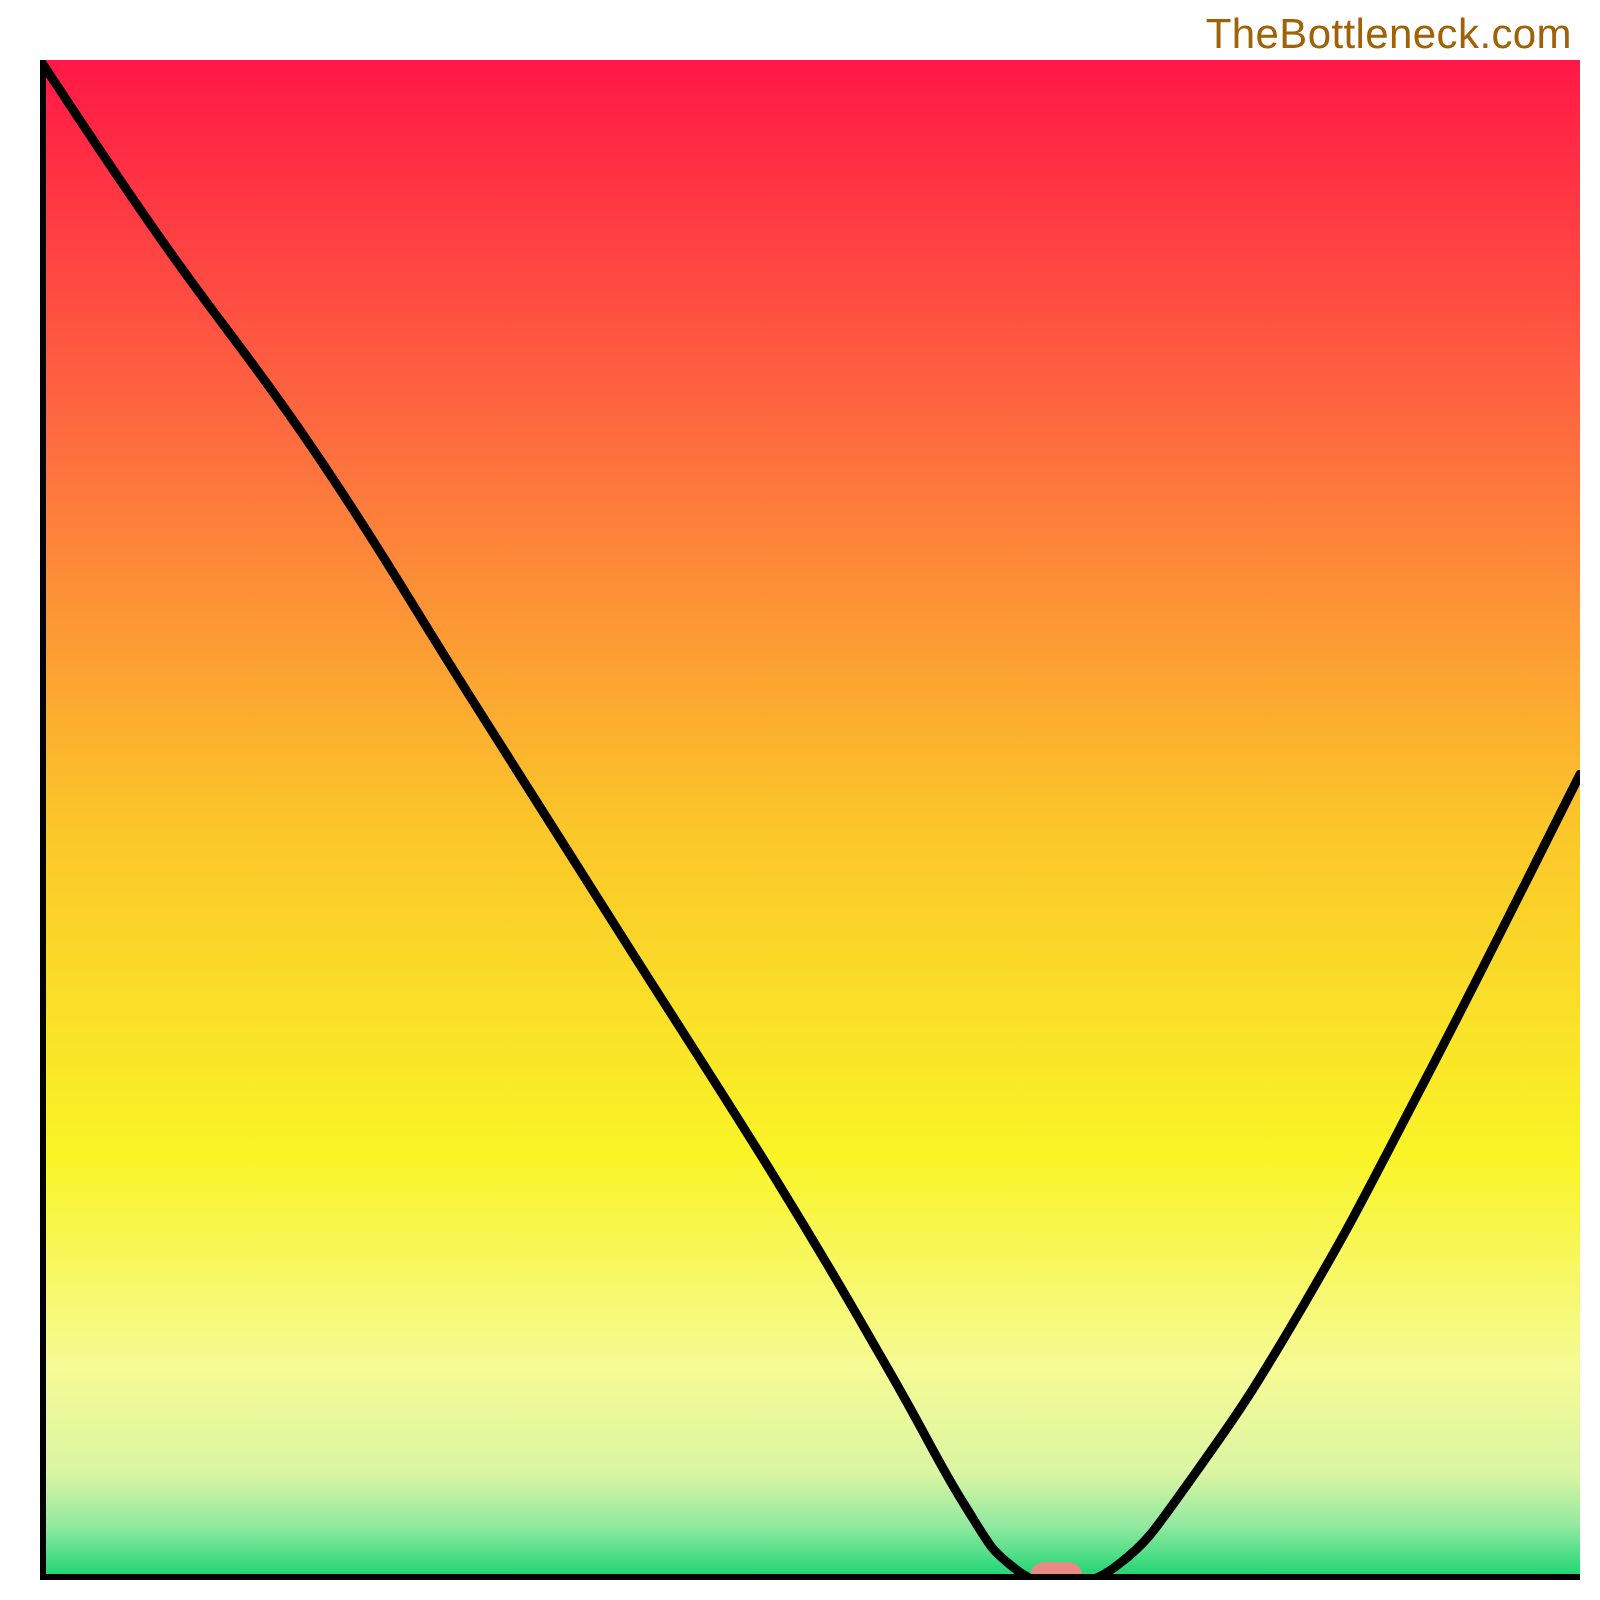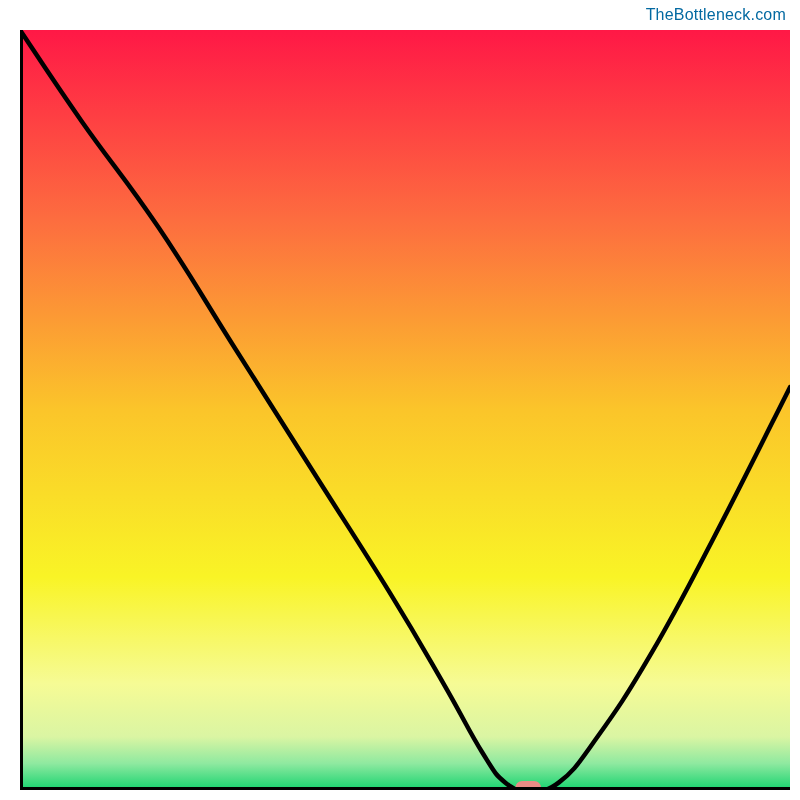--- a/index.html
+++ b/index.html
@@ -12,22 +12,22 @@
   }
   .container {
     width: 800px;
     height: 800px;
     position: relative;
   }
   .attribution {
     position: absolute;
     top: 6px;
     right: 14px;
-    font-size: 16px;
-    color: #0369a1;
+    font-size: 21px;
+    color: #a16207;
     font-weight: 500;
     letter-spacing: 0.2px;
     z-index: 10;
   }
   .plot {
     position: absolute;
     left: 20px;
     top: 30px;
     width: 770px;
     height: 760px;

